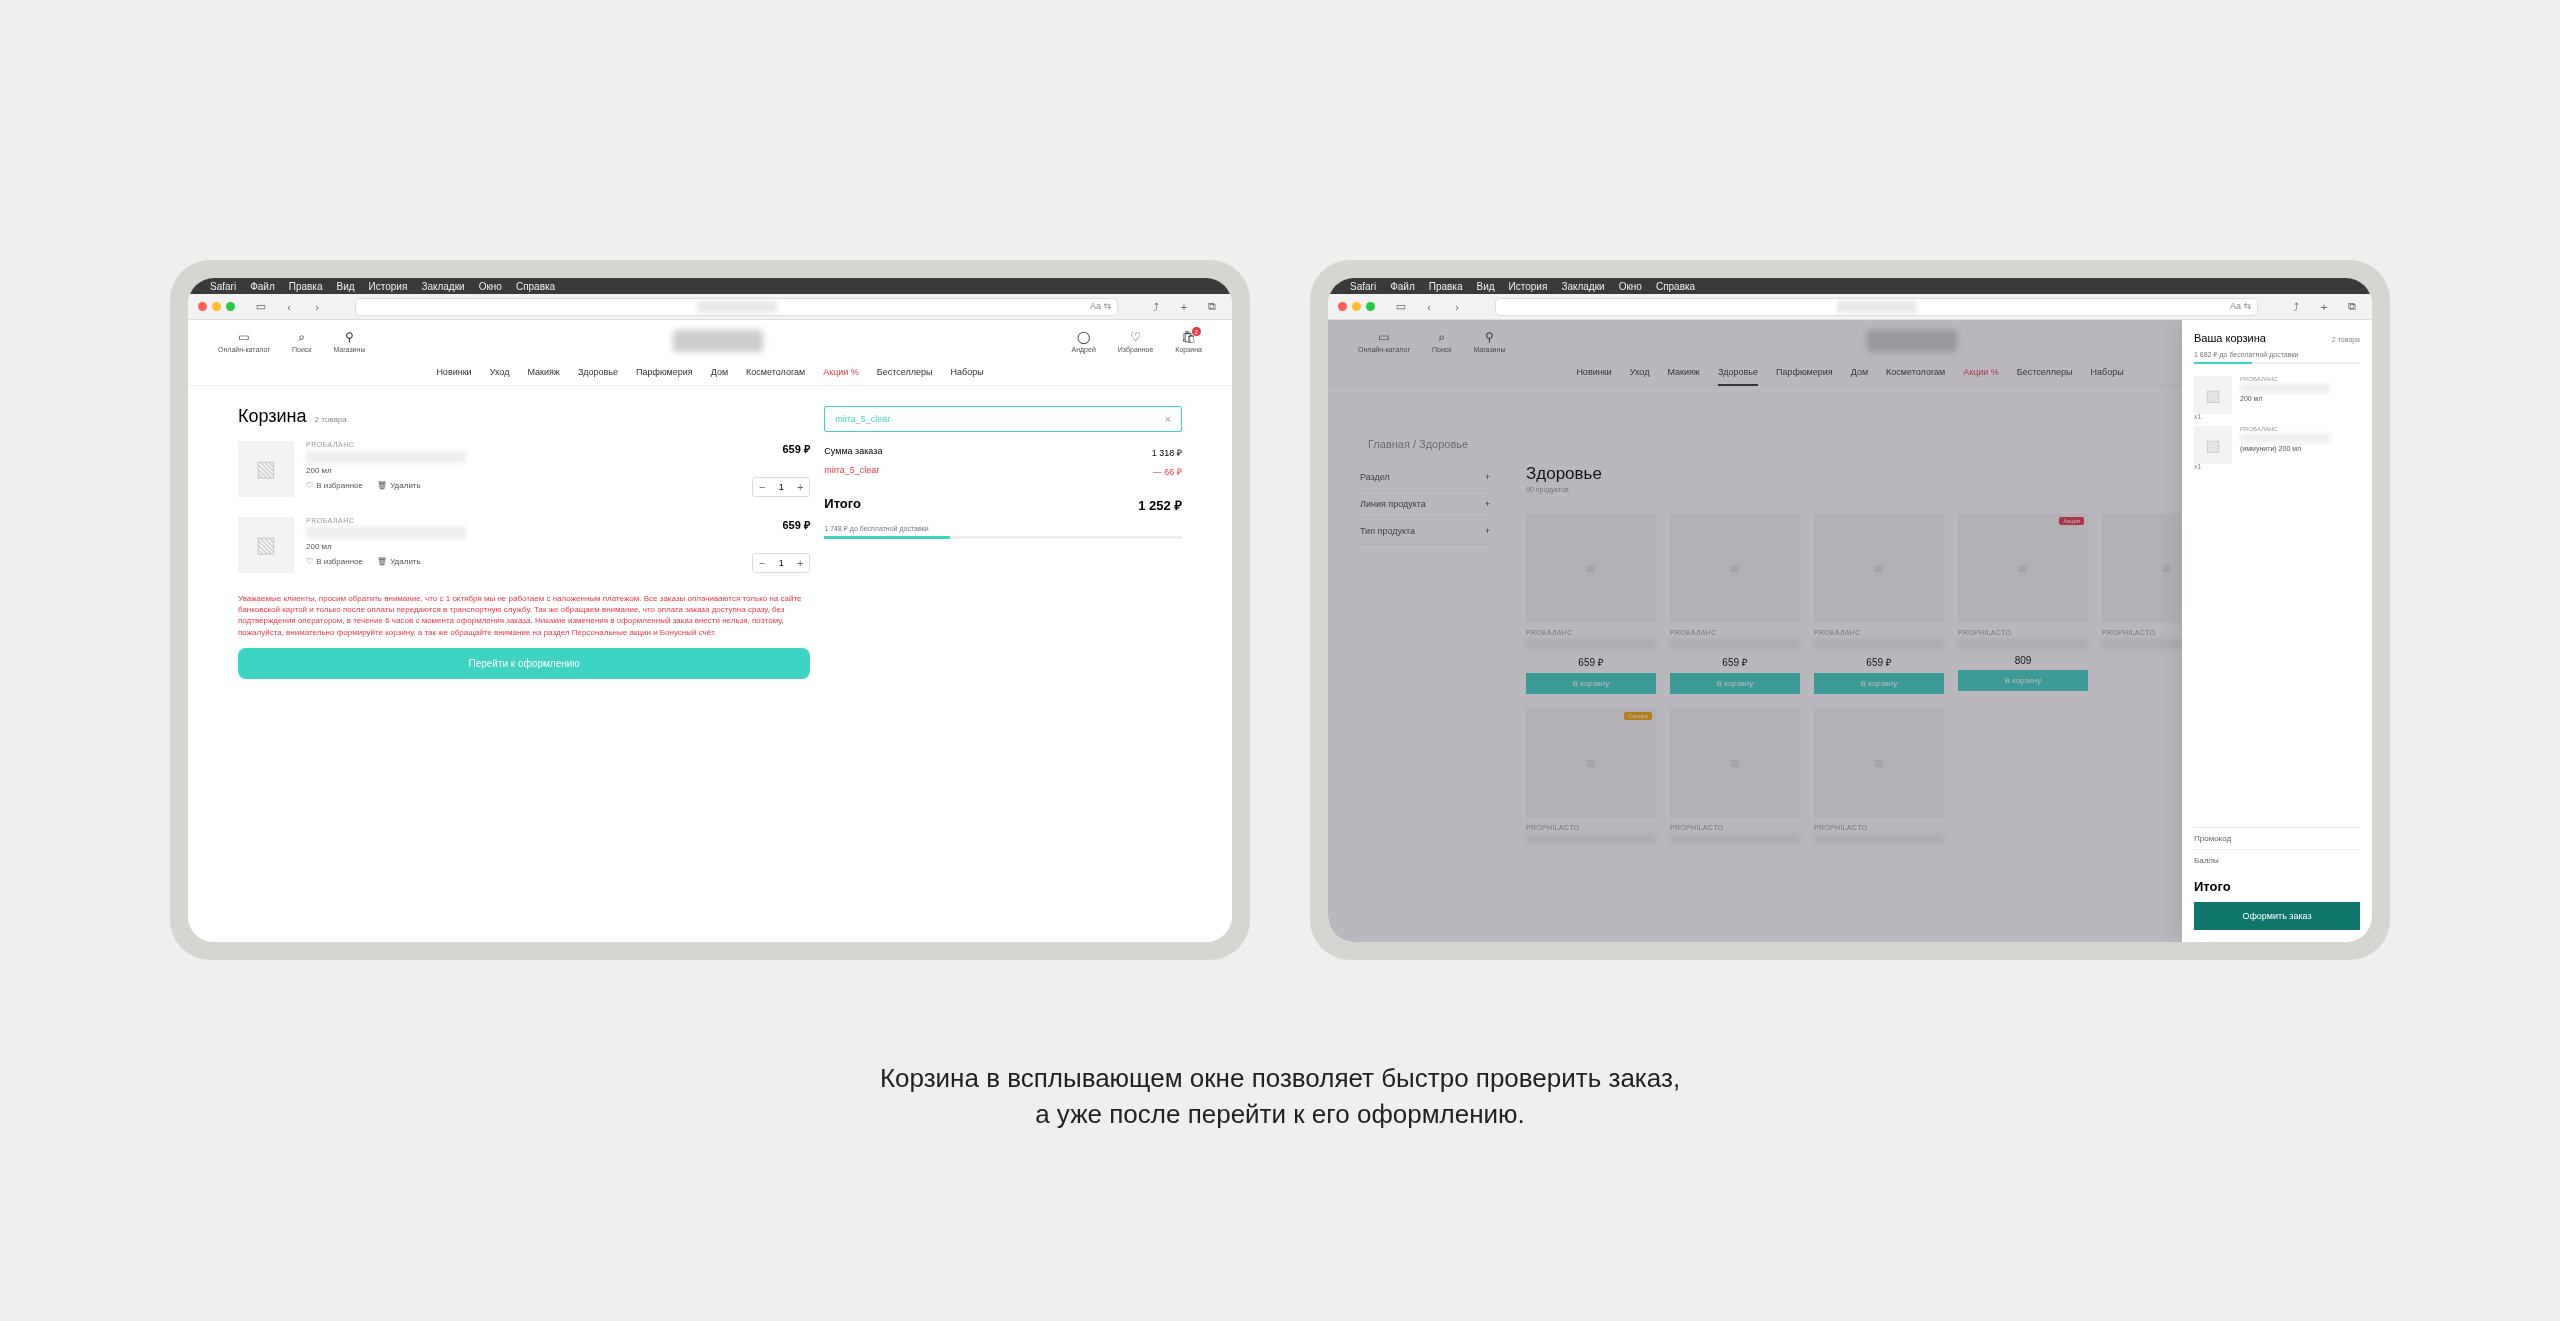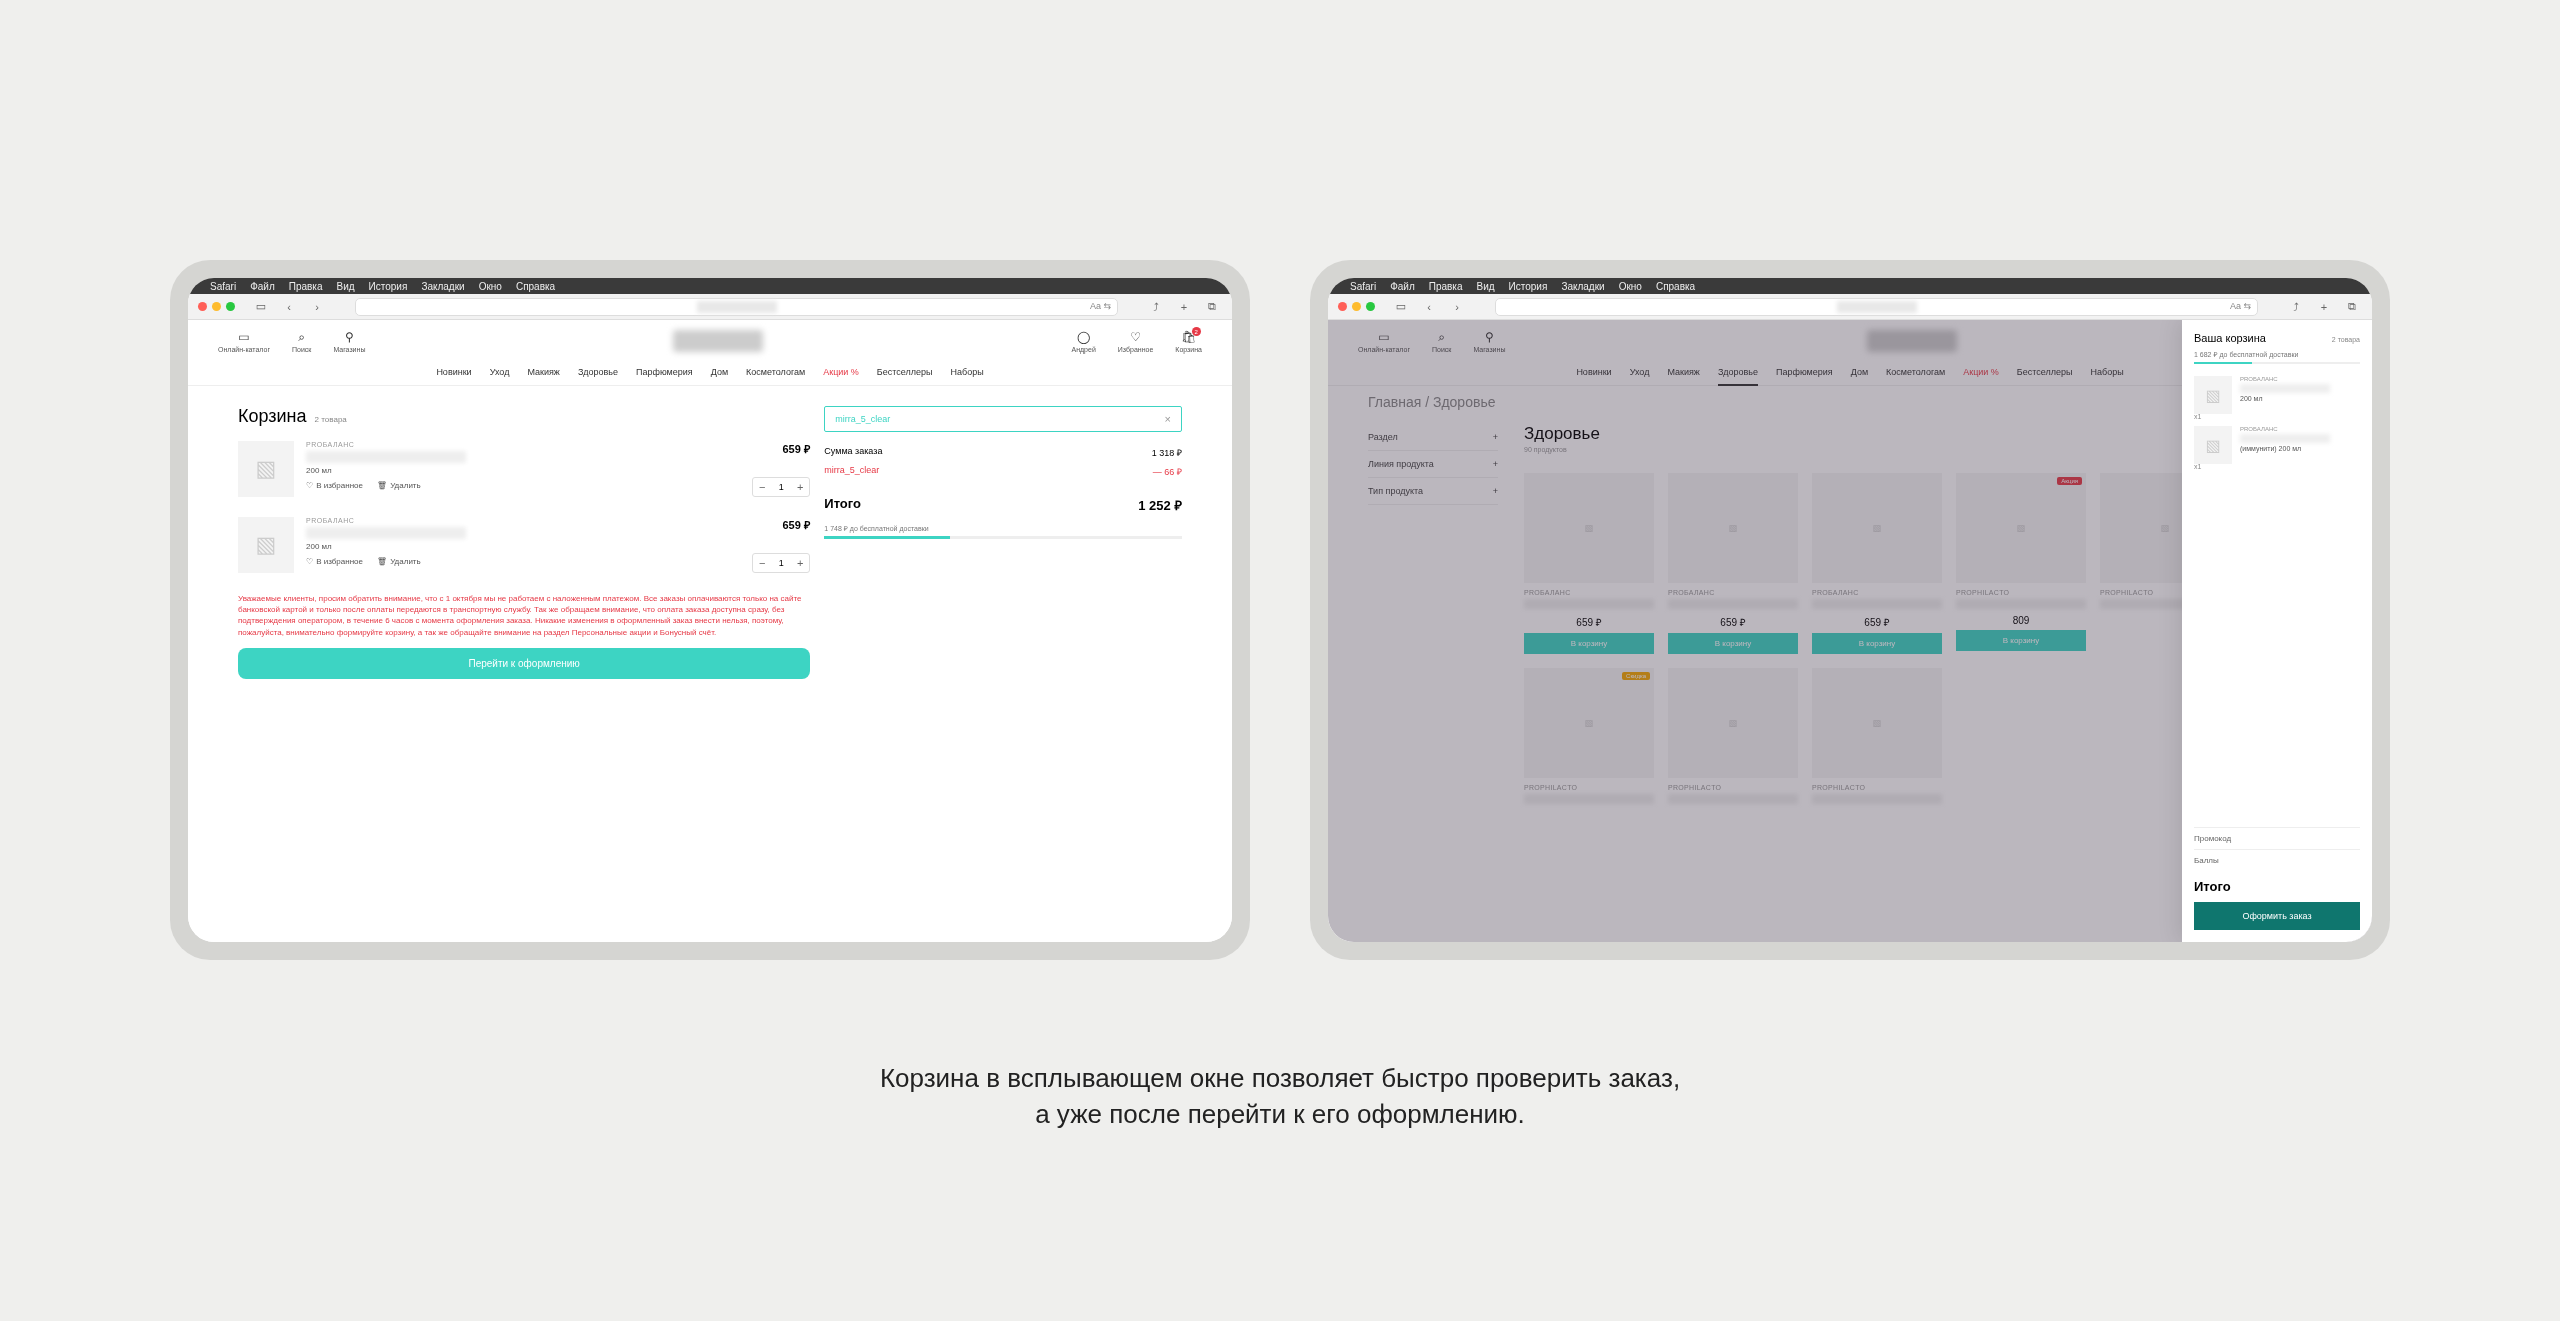--- a/index.html
+++ b/index.html
@@ -69,22 +69,22 @@
 .footer-left { background: #f7f7f7; padding: 24px 50px; display: flex; justify-content: space-between; margin-top: 20px; }
 .news-block h4 { font-size: 12px; font-weight: 400; line-height: 1.4; margin-bottom: 18px; }
 .email-input { border: none; border-bottom: 2px solid #3dd4c3; background: none; font-size: 9px; padding: 4px 0; width: 180px; color: #999; }
 .footer-col h5 { font-size: 10px; margin-bottom: 10px; }
 .footer-col a { display: block; font-size: 9px; color: #555; margin: 6px 0; text-decoration: none; }
 
 
 .right-content { position: relative; height: 100%; }
 .dimmed { position: absolute; inset: 0; background: #fff; }
 .dim-overlay { position: absolute; inset: 0; background: rgba(60,50,70,0.35); }
-.crumbs { font-size: 14px; color: #888; padding: 8px 40px 0; }
-.cat-body { padding: 14px 40px; display: flex; gap: 26px; }
+.crumbs { font-size: 11px; color: #888; padding: 8px 40px 0; margin-top: 44px; }
+.cat-body { padding: 14px 32px; display: flex; gap: 36px; }
 .filters { width: 130px; }
 .filter-row { display: flex; justify-content: space-between; font-size: 9px; padding: 8px 0; border-bottom: 1px solid #eee; color: #444; }
 .cat-main { flex: 1; }
 .cat-head { display: flex; justify-content: space-between; align-items: baseline; }
 .cat-title { font-size: 17px; font-weight: 500; }
 .cat-count { font-size: 7px; color: #999; margin-top: 2px; }
 .cat-sort { font-size: 8px; color: #555; }
 .grid { display: flex; gap: 14px; margin-top: 20px; flex-wrap: wrap; }
 .card { width: 130px; }
 .card-img { width: 100%; height: 110px; background: #f4f4f4; position: relative; display: flex; align-items: center; justify-content: center; color: #ccc; font-size: 9px; }

